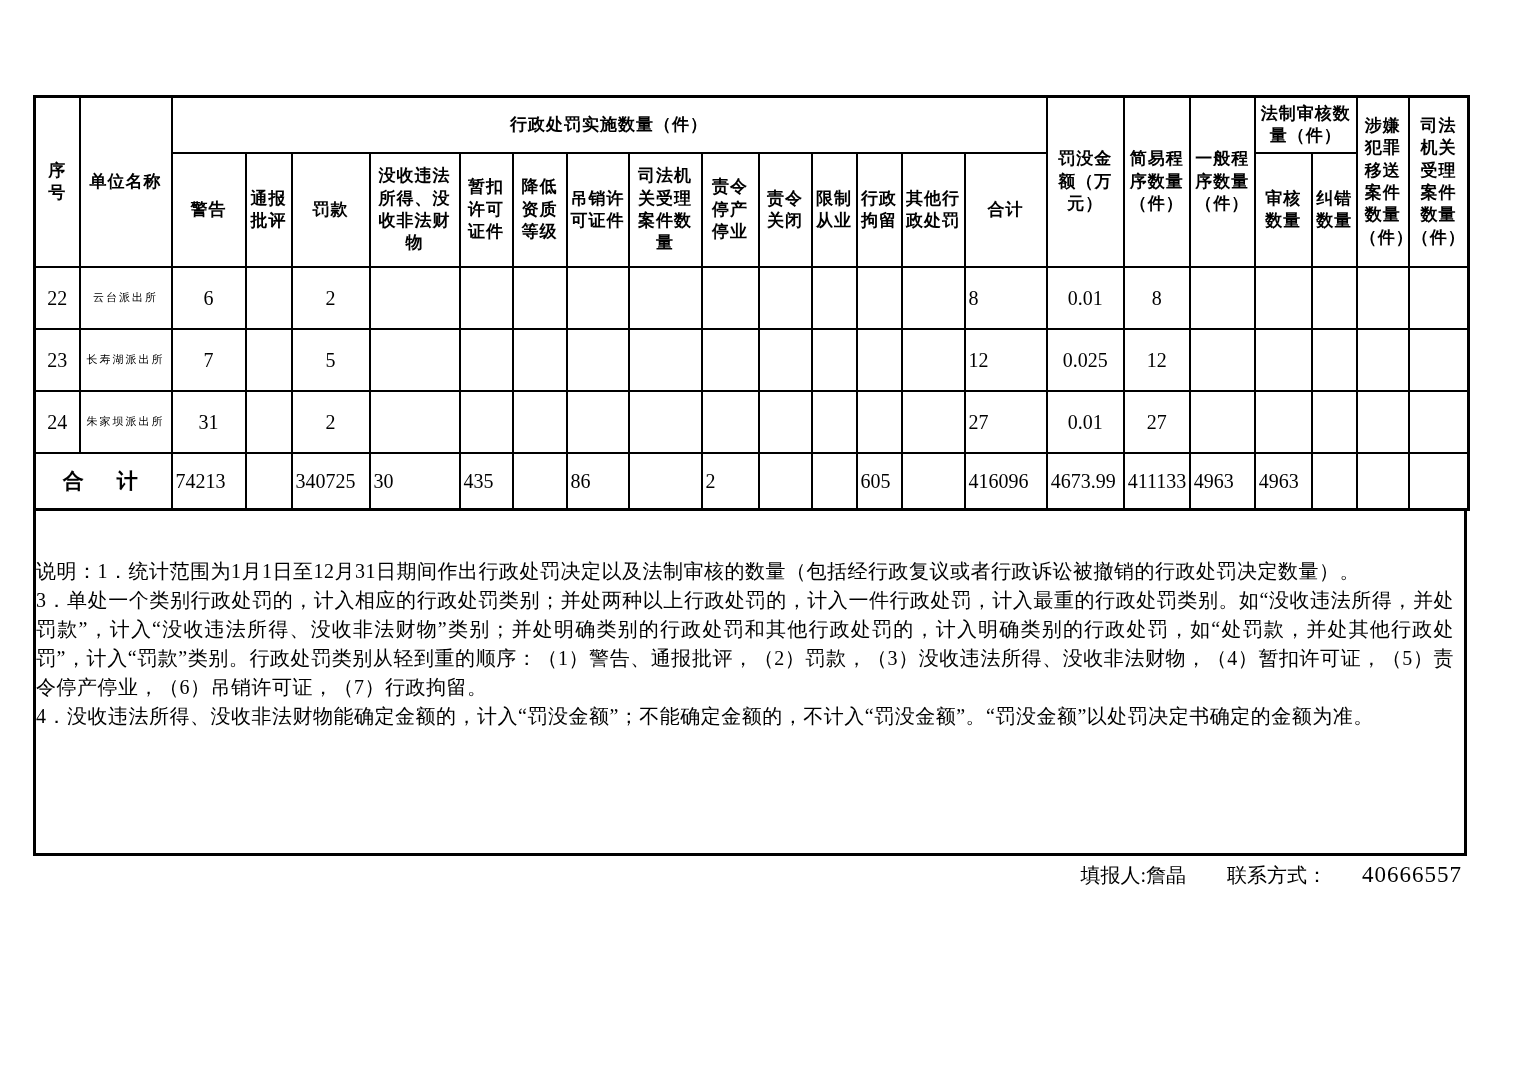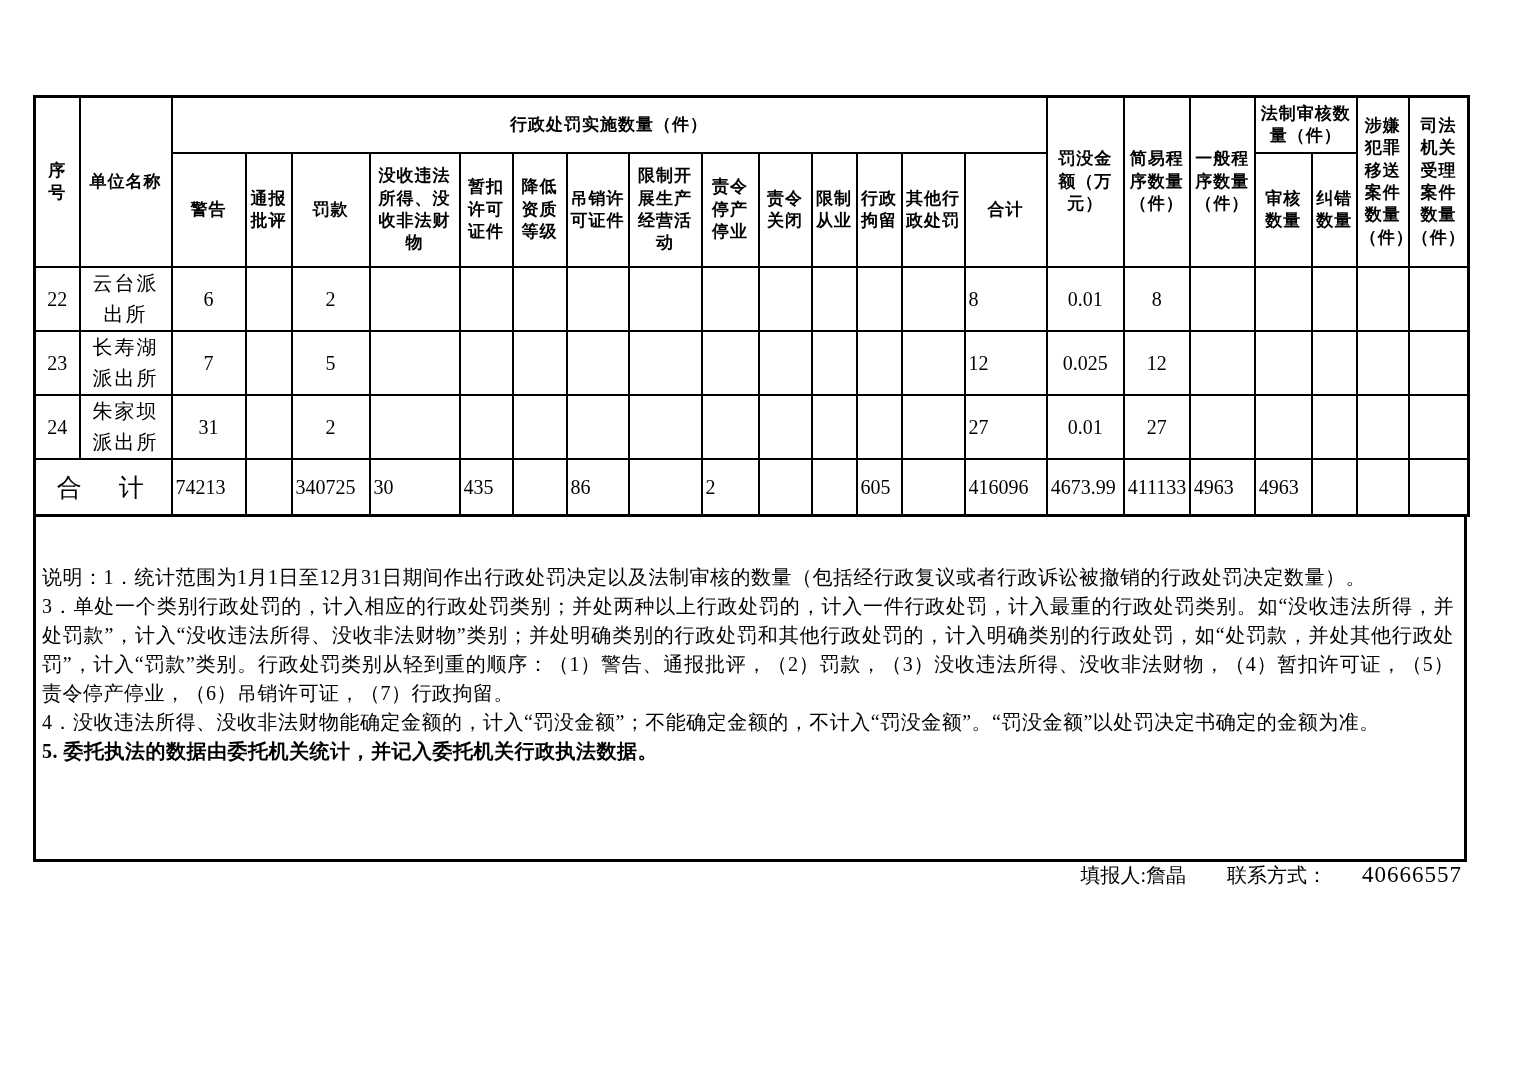--- a/index.html
+++ b/index.html
@@ -18,31 +18,31 @@
     font-size:17px;line-height:1.32;text-align:center;padding:1px 2px;
     letter-spacing:1px;
   }
   .hr1 th{height:52px;}
   .hr2 th{height:110px;}
   .dr td{height:60px;}
   .tr-total td{height:52px;}
   td.val{font-size:20px;text-align:center;padding:0 3px;}
   td.ta-l{text-align:left;}
   td.unit{
-    font-size:20px;text-align:center;letter-spacing:2px;line-height:1.55;
+    font-size:11px;text-align:center;letter-spacing:2px;line-height:1.55;
     padding:0 2px;
   }
   td.total-label{
-    font-size:25px;text-align:center;letter-spacing:6px;font-weight:normal;
+    font-size:21px;text-align:center;letter-spacing:6px;font-weight:bold;
   }
   .narrow2{width:22px;margin:4px auto;}
   .notes{
     width:1434px;height:348px;box-sizing:border-box;
     border:3px solid #000;margin-top:-3px;
-    padding:46px 10px 0 6px;
+    padding:46px 10px 0 0;
     font-size:20px;line-height:29px;letter-spacing:0.5px;
     text-align:justify;
   }
   .notes p{margin:0;}
   .notes p.bold{font-weight:bold;}
   .footer{
     position:absolute;top:862px;right:58px;
     font-size:20px;white-space:nowrap;
   }
   .footer .contact{margin-left:36px;}
@@ -93,21 +93,21 @@
       <th rowspan="2">司法机关受理案件数量（件）</th>
     </tr>
     <tr class="hr2">
       <th>警告</th>
       <th>通报批评</th>
       <th>罚款</th>
       <th>没收违法所得、没收非法财物</th>
       <th>暂扣许可证件</th>
       <th>降低资质等级</th>
       <th>吊销许可证件</th>
-      <th>限制开展生产经营活动</th>
+      <th>司法机关受理案件数量</th>
       <th>责令停产停业</th>
       <th>责令关闭</th>
       <th>限制从业</th>
       <th>行政拘留</th>
       <th>其他行政处罚</th>
       <th>合计</th>
       <th>审核数量</th>
       <th>纠错数量</th>
     </tr>
 
@@ -213,21 +213,20 @@
       <td class="val ta-l"></td>
       <td class="val ta-l"></td>
     </tr>
   </tbody>
     </table>
 
   <div class="notes">
     <p>说明：1．统计范围为1月1日至12月31日期间作出行政处罚决定以及法制审核的数量（包括经行政复议或者行政诉讼被撤销的行政处罚决定数量）。</p>
     <p>3．单处一个类别行政处罚的，计入相应的行政处罚类别；并处两种以上行政处罚的，计入一件行政处罚，计入最重的行政处罚类别。如“没收违法所得，并处罚款”，计入“没收违法所得、没收非法财物”类别；并处明确类别的行政处罚和其他行政处罚的，计入明确类别的行政处罚，如“处罚款，并处其他行政处罚”，计入“罚款”类别。行政处罚类别从轻到重的顺序：（1）警告、通报批评，（2）罚款，（3）没收违法所得、没收非法财物，（4）暂扣许可证，（5）责令停产停业，（6）吊销许可证，（7）行政拘留。</p>
     <p>4．没收违法所得、没收非法财物能确定金额的，计入“罚没金额”；不能确定金额的，不计入“罚没金额”。“罚没金额”以处罚决定书确定的金额为准。</p>
-    <p class="bold">5. 委托执法的数据由委托机关统计，并记入委托机关行政执法数据。</p>
   </div>
 </div>
 
 <div class="footer">
   <span>填报人:</span><span>詹晶</span>
   <span class="contact">联系方式：</span>
   <span class="phone">40666557</span>
 </div>
 
 </body></html>

